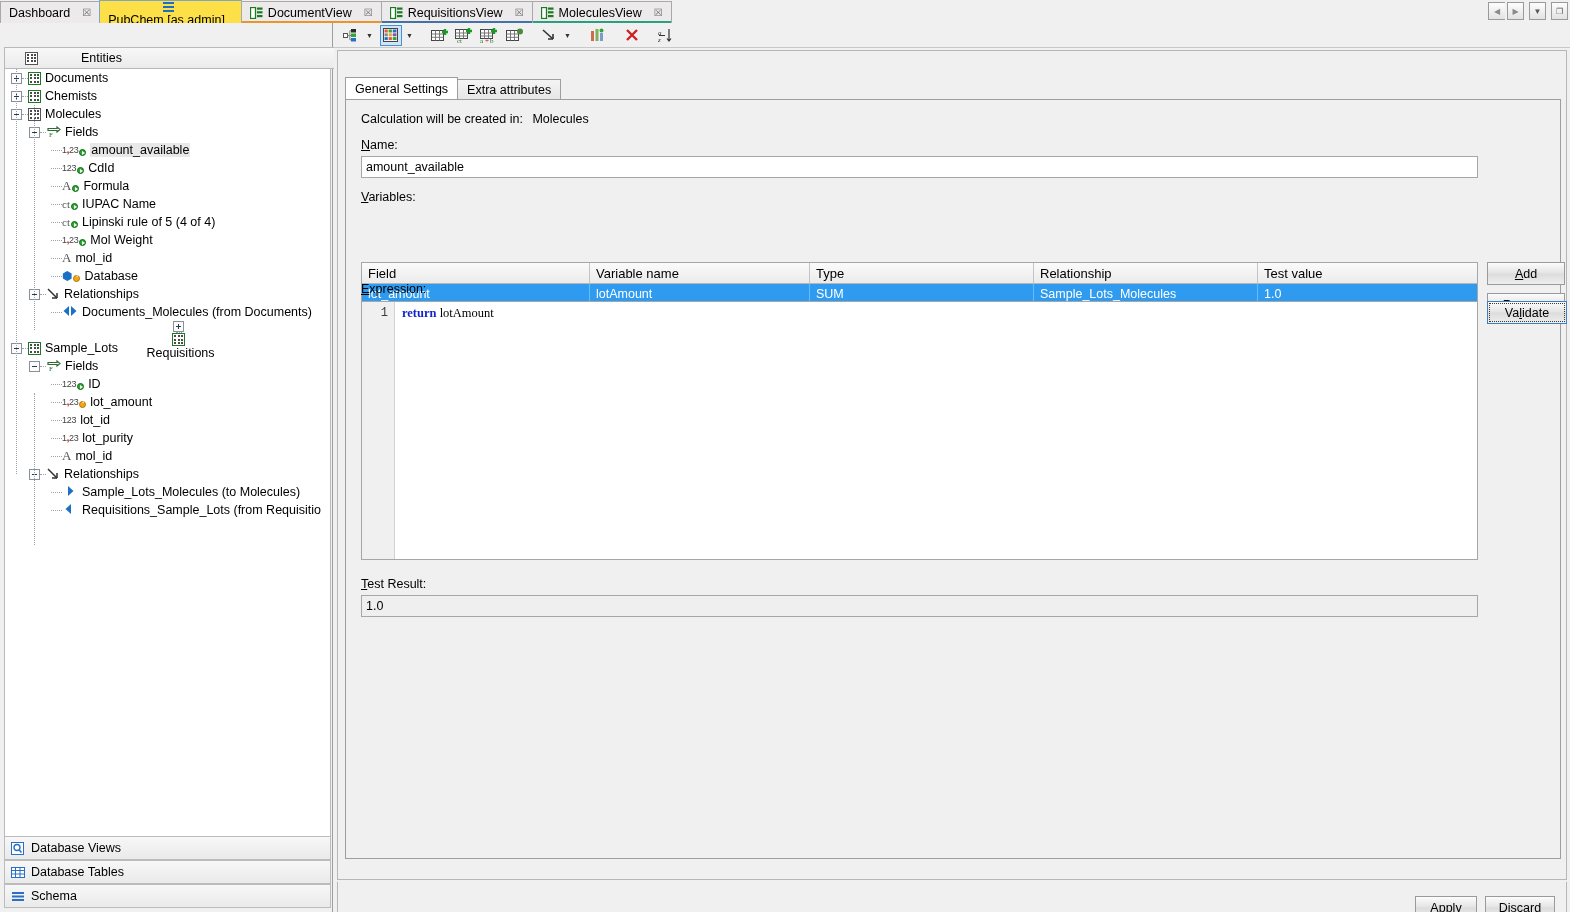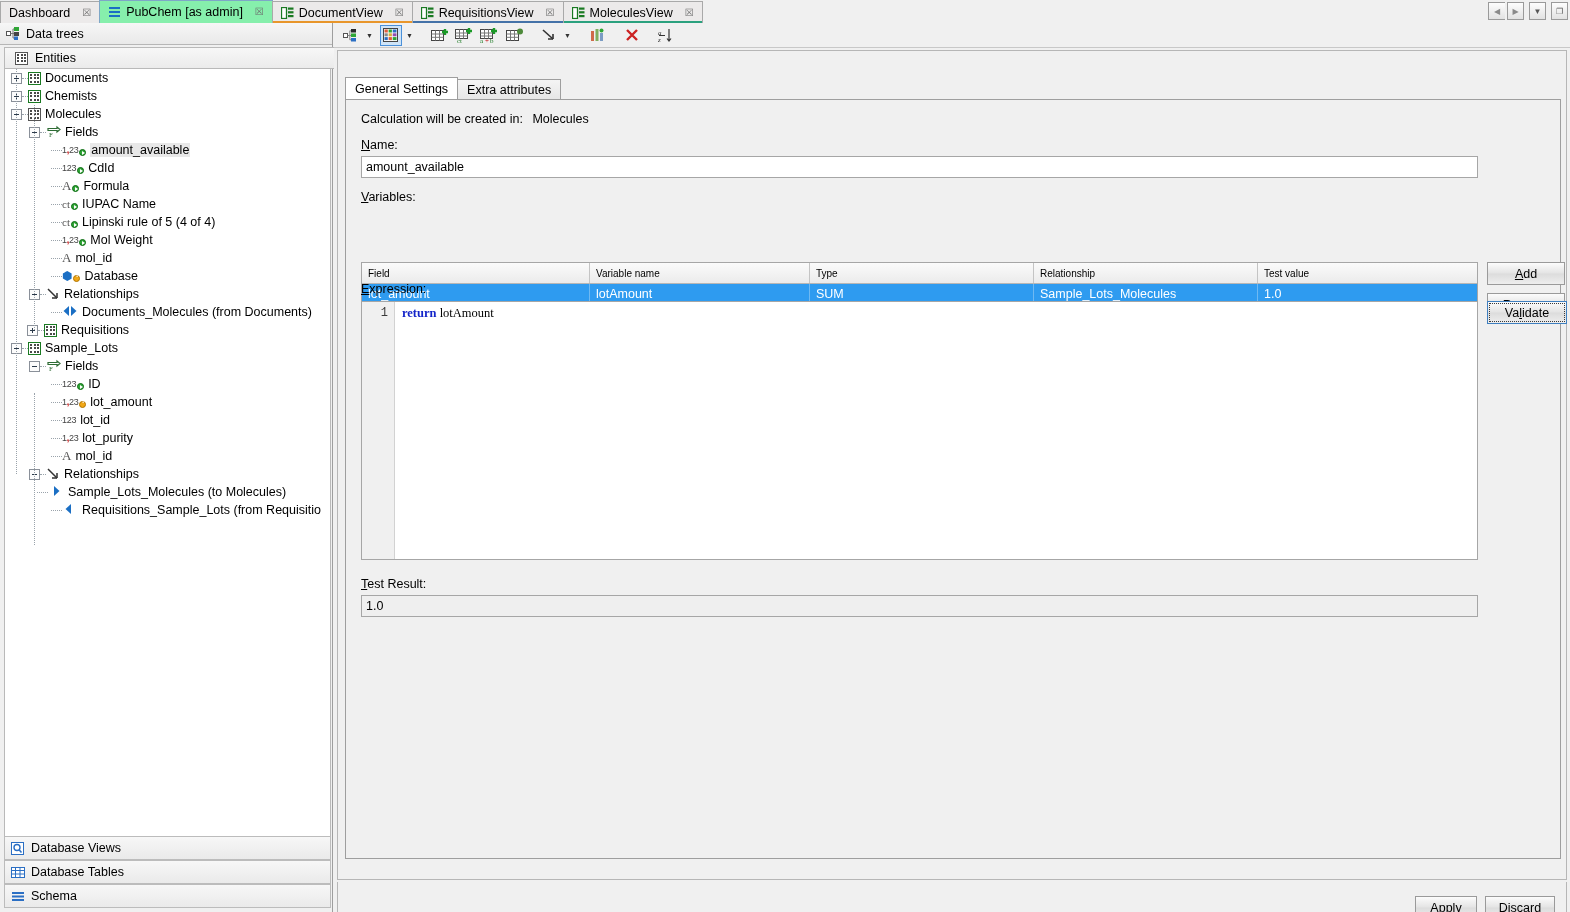--- a/index.html
+++ b/index.html
@@ -27,23 +27,24 @@
     padding: 0 6px 0 8px;
     background: #eceaea;
     border: 1px solid #a9a9a9;
     border-bottom: none;
     margin-right: -1px;
     font-size: 12.5px;
     white-space: nowrap;
     cursor: default;
   }
   .wtab.sel {
-    background: #86efac;
+    background: #fde047;
     border-color: #7ea7c7;
     height: 23px;
+    flex-direction: column;
   }
   .wtab .tlabel { padding-right: 10px; }
   .wtab .tclose {
     font-size: 10px; color: #6b6b6b; line-height: 1;
     padding: 0 2px;
   }
   .wtab .accent {
     position: absolute; left: 0; right: 0; bottom: 0; height: 2px;
   }
   .ticon { margin-right: 5px; display: inline-block; line-height: 0; }
@@ -72,21 +73,21 @@
     height: 22px; display: flex; align-items: center;
     padding-left: 6px;
     background: linear-gradient(to bottom,#f6f6f6 0%, #e9e9e9 100%);
     border-bottom: 1px solid #b6b6b6;
     font-size: 12.5px;
   }
   #entitiesbar {
     position: absolute; left: 4px; top: 24px; width: 395px; height: 22px;
     background: linear-gradient(to bottom,#f7f7f7 0%, #ebebeb 100%);
     border: 1px solid #b9b9b9;
-    display: flex; align-items: center; padding-left: 10px;
+    display: flex; align-items: center; padding-left: 20px; gap: 36px;
   }
   #treearea {
     position: absolute; left: 4px; top: 46px; width: 327px; height: 768px;
     background: #ffffff;
     border: 1px solid #b9b9b9;
     border-top: none;
     overflow: hidden;
   }
   .trow {
     position: relative;
@@ -232,21 +233,21 @@
   .txtfield.ro { background: #efefef; color:#000; }
 
   
   #vtable {
     position: absolute; left: 15px; top: 162px; width: 1117px; height: 256px;
     border: 1px solid #a6a6a6; background: #fff;
   }
   #vhead { display: flex; height: 21px; background: linear-gradient(to bottom,#fbfbfb 0%,#ebebeb 100%); border-bottom: 1px solid #b6b6b6;}
   #vhead div {
     border-right: 1px solid #c4c4c4; padding-left: 6px;
-    display: flex; align-items: center; font-size: 10px;
+    display: flex; align-items: center; font-size: 13px;
   }
   #vrow { display: flex; height: 20px; color: #fff; }
   #vrow div { border-right: 1px solid #6fb9f2; padding-left: 6px; display:flex; align-items:center; font-size:12.5px;}
   .c0 { width: 228px; } .c1 { width: 220px; } .c2 { width: 224px; }
   .c3 { width: 224px; } .c4 { width: 219px; border-right:none !important;}
 
   .sbtn {
     position: absolute;
     background: linear-gradient(to bottom,#fcfcfc 0%,#e4e4e4 48%,#dcdcdc 52%,#eeeeee 100%);
     border: 1px solid #9a9a9a;
@@ -330,32 +331,20 @@
     </div>
   </div>
 <div id="tabctl">
     <div class="tcbtn pair" style="color: rgb(138, 138, 138);">◀</div>
     <div class="tcbtn" style="margin-right: 3px; color: rgb(138, 138, 138);">▶</div>
     <div class="tcbtn" style="margin-right: 3px;">▼</div>
     <div class="tcbtn">❐</div>
   </div>
 
 <div id="leftpanel">
-  <div class="panelhdr">
-    <span class="ic" style="margin-right:6px;">
-      <svg width="14" height="13" viewBox="0 0 14 13">
-          <rect x="0.5" y="4.5" width="4" height="4" fill="#fff" stroke="#555"></rect>
-          <rect x="8" y="0" width="5" height="4" fill="#2fa636"></rect>
-          <rect x="8" y="5" width="5" height="4" fill="#444"></rect>
-          <rect x="8" y="9.5" width="4" height="3.5" fill="#2b6fc4"></rect>
-          <path d="M4.5 6.5 H7 M7 2 V11 M7 2 H8 M7 6.5 H8 M7 11 H8" stroke="#777" fill="none"></path>
-        </svg>
-    </span>
-    <span>Data trees</span>
-  </div>
 
   <div id="entitiesbar">
     <span class="ic grid-ic gray" style="margin-right:7px;">
       <i style="left:1px;top:1px;width:2px;height:2px;"></i>
         <i style="left:4.5px;top:1px;width:2px;height:2px;"></i>
         <i style="left:8px;top:1px;width:2px;height:2px;"></i>
       <i style="left:1px;top:4.5px;width:2px;height:2px;"></i>
         <i style="left:4.5px;top:4.5px;width:2px;height:2px;"></i>
         <i style="left:8px;top:4.5px;width:2px;height:2px;"></i>
       <i style="left:1px;top:7.5px;width:2px;height:2px;"></i>
@@ -502,21 +491,21 @@
       <div class="trow" style="padding-left: 42px;">
         <span class="dotline" style="width:11px;margin-left:4px;"></span>
         <span class="ic" style="display:inline-flex;align-items:center;">
           <span class="rel-ic"><svg width="16" height="12" viewBox="0 0 16 12">
               <path d="M7 1 L7 11 L1.5 6 Z" fill="#1b6fc4"></path>
               <path d="M9 1 L9 11 L14.5 6 Z" fill="#1b6fc4"></path>
             </svg></span>
         </span>
         <span class="tx" style="margin-left:4px;">Documents_Molecules (from Documents)</span>
       </div>
-      <div class="trow" style="padding-left: 22px;">
+      <div class="trow" style="padding-left: 22px; flex-direction: column;">
         <span class="expander plus"></span>
         <span class="dotline" style="width:6px;"></span>
         <span class="ic grid-ic">
           <i style="left:1px;top:1px;width:2px;height:2px;"></i>
           <i style="left:4.5px;top:1px;width:2px;height:2px;"></i>
           <i style="left:8px;top:1px;width:2px;height:2px;"></i>
           <i style="left:1px;top:4.5px;width:2px;height:2px;"></i>
           <i style="left:4.5px;top:4.5px;width:2px;height:2px;"></i>
           <i style="left:8px;top:4.5px;width:2px;height:2px;"></i>
           <i style="left:1px;top:8px;width:2px;height:2px;"></i>
@@ -593,21 +582,21 @@
         <span class="expander "></span>
         <span class="dotline" style="width:6px;"></span>
         <span class="ic" style="display:inline-flex;align-items:center;">
           <span class="rel-ic"><svg width="14" height="13" viewBox="0 0 14 13">
               <path d="M2 2 L11 11" stroke="#333" stroke-width="1.5"></path>
               <path d="M11 11 L11 6 M11 11 L6 11" stroke="#333" stroke-width="1.5" fill="none"></path>
             </svg></span>
         </span>
         <span class="tx" style="margin-left:4px;">Relationships</span>
       </div>
-      <div class="trow" style="padding-left: 28px;">
+      <div class="trow" style="padding-left: 42px;">
         <span class="dotline" style="width:11px;margin-left:4px;"></span>
         <span class="ic" style="display:inline-flex;align-items:center;">
           <span class="rel-ic"><svg width="16" height="12" viewBox="0 0 16 12">
               <path d="M6 1 L6 11 L11.5 6 Z" fill="#1b6fc4"></path>
             </svg></span>
         </span>
         <span class="tx" style="margin-left:4px;">Sample_Lots_Molecules (to Molecules)</span>
       </div>
       <div class="trow" style="padding-left: 42px;">
         <span class="dotline" style="width:11px;margin-left:4px;"></span>

